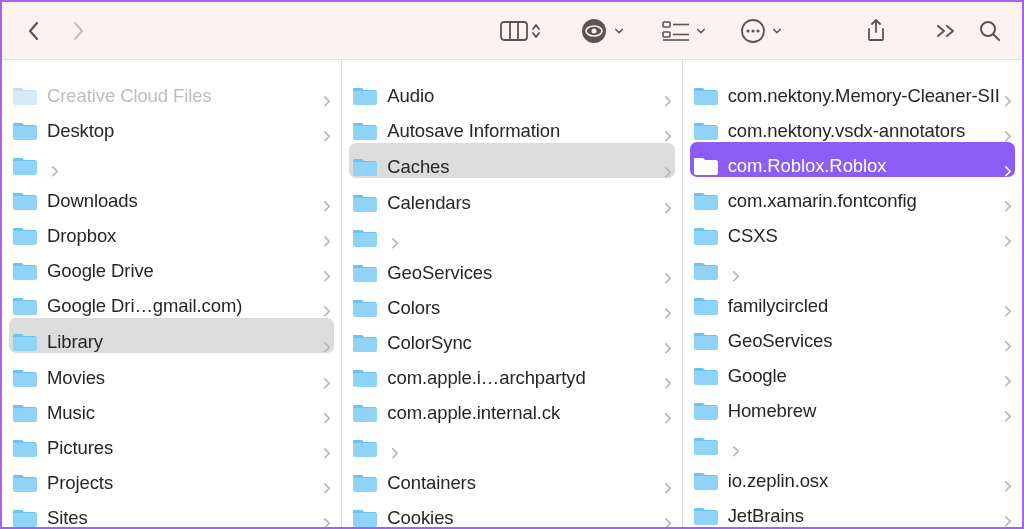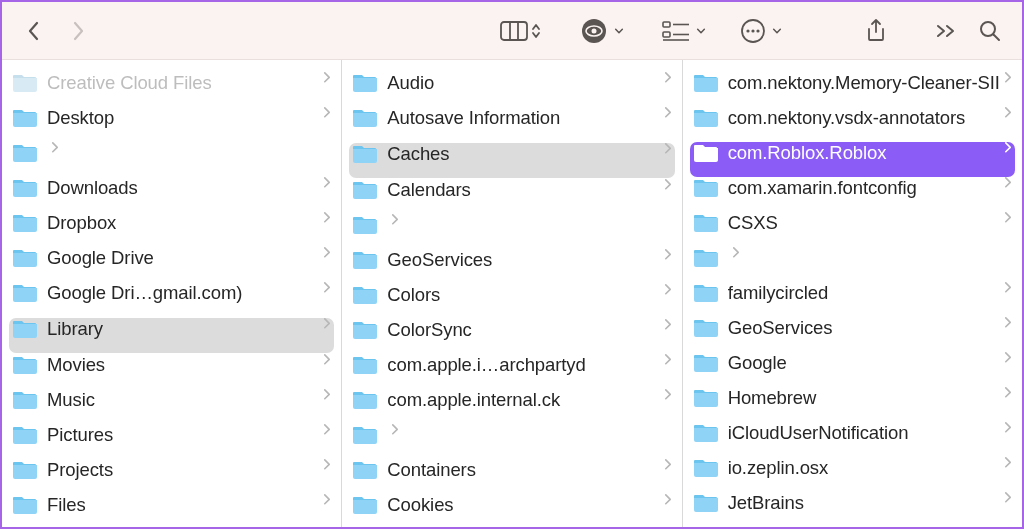--- a/index.html
+++ b/index.html
@@ -7,21 +7,21 @@
   .window{width:1024px;height:529px;border:2px solid #a565e6;background:#fff;display:flex;flex-direction:column;position:relative}
   .toolbar{height:58px;background:#faf3f2;display:flex;align-items:center;padding:0 14px;gap:8px;border-bottom:1px solid #e9e0de}
   .tb-btn{width:36px;height:36px;display:flex;align-items:center;justify-content:center;border-radius:6px;color:#4a4a4a}
   .tb-btn.disabled{color:#c8c0bf}
   .tb-spacer{flex:1}
   .tb-group{display:flex;align-items:center;gap:2px}
   .chev-sm{width:10px;color:#5a5452;margin-left:4px}
   .columns{flex:1;display:flex;overflow:hidden}
   .col{flex:1;overflow-y:auto;border-right:1px solid #d9d9d9;padding-top:12px;min-width:0}
   .col:last-child{border-right:none}
-  .row{display:flex;align-items:flex-start;height:35px;padding:0 10px;cursor:default;position:relative}
+  .row{display:flex;align-items:flex-end;height:35px;padding:0 10px;cursor:default;position:relative}
   .row.selected-gray{background:#dcdcdc;border-radius:7px;margin:1px 7px;padding:0 3px}
   .row.selected-blue{background:#8b5cf6;color:#fff;border-radius:7px;margin:0 7px;padding:0 3px}
   .folder-ic{width:26px;height:22px;flex-shrink:0;margin-right:9px}
   .row-label{font-size:18.5px;color:#262626;white-space:nowrap;overflow:hidden;text-overflow:ellipsis;flex:1;letter-spacing:-0.1px}
   .row.dim .row-label{color:#bdbdbd}
   .row.dim .folder-ic .fbody{fill:#d8ebf5}
   .row.dim .folder-ic .ftab{fill:#c6dfed}
   .row.selected-blue .row-label{color:#fff}
   .row-chev{width:8px;color:#b7b7b7;margin-left:4px;flex-shrink:0}
   .row.selected-blue .row-chev{color:#fff}
@@ -256,21 +256,21 @@
           <span class="row-label">Projects</span>
           <svg class="row-chev" viewBox="0 0 9 12">
             <path d="M2 1 L7 6 L2 11" stroke="currentColor" stroke-width="1.8" fill="none" stroke-linecap="round" stroke-linejoin="round"></path>
           </svg>
         </div>
         <div class="row">
           <svg class="folder-ic" viewBox="0 0 26 22">
             <path class="ftab" d="M2 3 h8 l2 2 h11 a1 1 0 0 1 1 1 v1 H1 V4 a1 1 0 0 1 1-1 z" fill="#6cc5ef"></path>
             <path class="fbody" d="M1 6 h24 v12 a2 2 0 0 1-2 2 H3 a2 2 0 0 1-2-2 z" fill="#8fd4f7"></path>
           </svg>
-          <span class="row-label">Files</span>
+          <span class="row-label">Sites</span>
           <svg class="row-chev" viewBox="0 0 9 12">
             <path d="M2 1 L7 6 L2 11" stroke="currentColor" stroke-width="1.8" fill="none" stroke-linecap="round" stroke-linejoin="round"></path>
           </svg>
         </div>
       </div>
     <div class="col">
         <div class="row">
           <svg class="folder-ic" viewBox="0 0 26 22">
             <path class="ftab" d="M2 3 h8 l2 2 h11 a1 1 0 0 1 1 1 v1 H1 V4 a1 1 0 0 1 1-1 z" fill="#6cc5ef"></path>
             <path class="fbody" d="M1 6 h24 v12 a2 2 0 0 1-2 2 H3 a2 2 0 0 1-2-2 z" fill="#8fd4f7"></path>
@@ -497,21 +497,20 @@
           <span class="row-label">Homebrew</span>
           <svg class="row-chev" viewBox="0 0 9 12">
             <path d="M2 1 L7 6 L2 11" stroke="currentColor" stroke-width="1.8" fill="none" stroke-linecap="round" stroke-linejoin="round"></path>
           </svg>
         </div>
         <div class="row">
           <svg class="folder-ic" viewBox="0 0 26 22">
             <path class="ftab" d="M2 3 h8 l2 2 h11 a1 1 0 0 1 1 1 v1 H1 V4 a1 1 0 0 1 1-1 z" fill="#6cc5ef"></path>
             <path class="fbody" d="M1 6 h24 v12 a2 2 0 0 1-2 2 H3 a2 2 0 0 1-2-2 z" fill="#8fd4f7"></path>
           </svg>
-          <span class="row-label">iCloudUserNotification</span>
           <svg class="row-chev" viewBox="0 0 9 12">
             <path d="M2 1 L7 6 L2 11" stroke="currentColor" stroke-width="1.8" fill="none" stroke-linecap="round" stroke-linejoin="round"></path>
           </svg>
         </div>
         <div class="row">
           <svg class="folder-ic" viewBox="0 0 26 22">
             <path class="ftab" d="M2 3 h8 l2 2 h11 a1 1 0 0 1 1 1 v1 H1 V4 a1 1 0 0 1 1-1 z" fill="#6cc5ef"></path>
             <path class="fbody" d="M1 6 h24 v12 a2 2 0 0 1-2 2 H3 a2 2 0 0 1-2-2 z" fill="#8fd4f7"></path>
           </svg>
           <span class="row-label">io.zeplin.osx</span>

